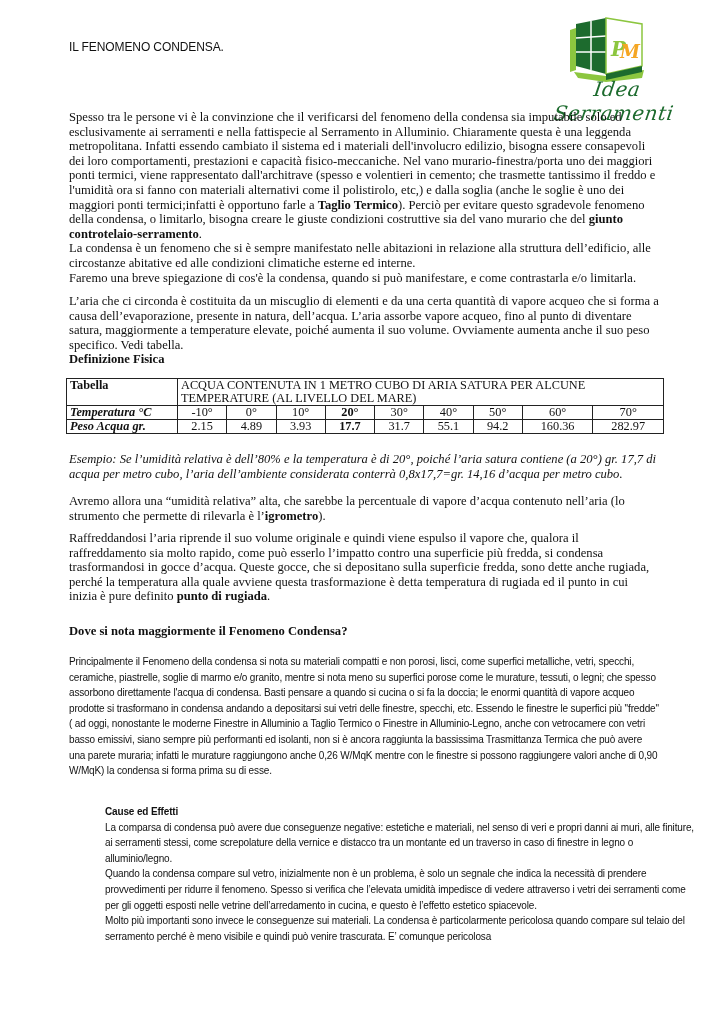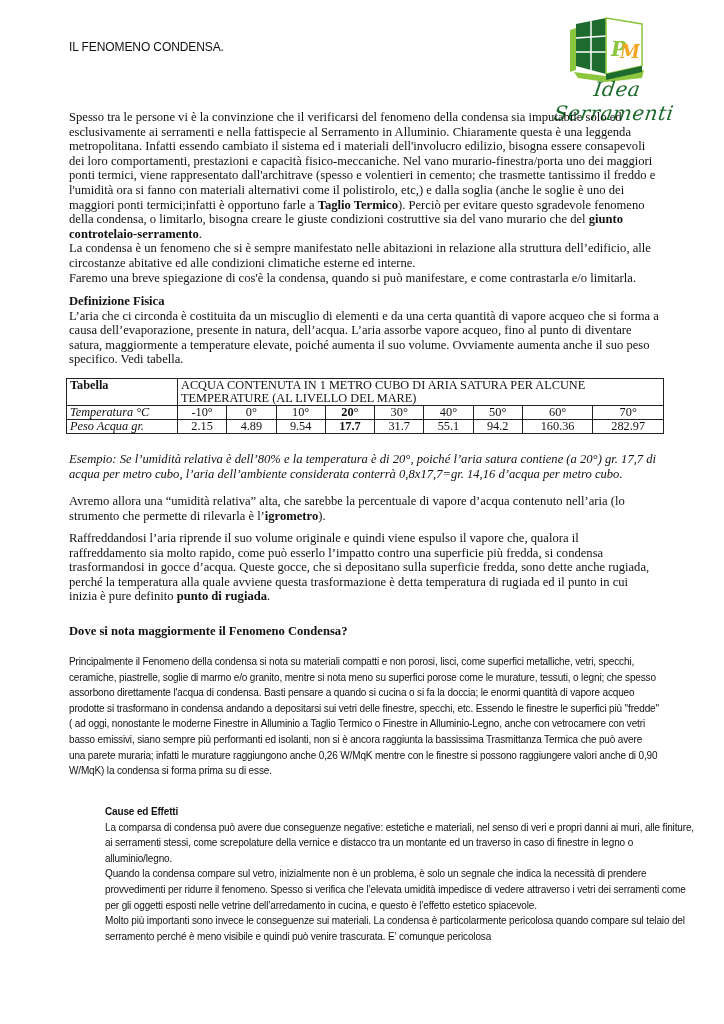--- a/index.html
+++ b/index.html
@@ -10,21 +10,21 @@
   .logo-text { position:absolute; left:0; top:63px; width:135px; text-align:center; font-family:"DejaVu Serif", serif; font-style:italic; font-size:20px; color:#1d6b2e; letter-spacing:0.5px; transform:skewX(-8deg); }
   .serif { font-family:"Liberation Serif", serif; font-size:12.6px; line-height:14.6px; }
   .sans { font-family:"Liberation Sans", sans-serif; font-size:10px; line-height:15.6px; letter-spacing:-0.15px; }
   .block { position:absolute; left:69px; width:590px; }
   p { margin:0; }
   b { font-weight:bold; }
   table.data { position:absolute; left:66px; top:378px; width:598px; border-collapse:collapse; font-family:"Liberation Serif", serif; font-size:12.3px; }
   table.data td { border:1px solid #222; padding:0 3px; line-height:13px; }
   table.data td.num { text-align:center; }
   table.data td.hl { font-weight:bold; }
-  .rowlabel { font-weight:normal; font-style:italic; }
+  .rowlabel { font-weight:bold; font-style:italic; }
 </style>
 </head>
 <body>
 
 <div class="page">
 
   <div class="title">IL FENOMENO CONDENSA.</div>
 
   <div class="logo">
     <svg width="135" height="70" viewBox="0 0 135 70">
@@ -42,22 +42,22 @@
     <div class="logo-text">Idea Serramenti</div>
   </div>
 
   <div class="block serif" style="top:110px;">
     <p><span>Spesso tra le persone vi è la convinzione che il verificarsi del fenomeno della condensa sia imputabile solo ed esclusivamente ai serramenti e nella fattispecie al Serramento in Alluminio. Chiaramente questa è una leggenda metropolitana. Infatti essendo cambiato il sistema ed i materiali dell'involucro edilizio, bisogna essere consapevoli dei loro comportamenti, prestazioni e capacità fisico-meccaniche. Nel vano murario-finestra/porta uno dei maggiori ponti termici, viene rappresentato dall'architrave (spesso e volentieri in cemento; che trasmette tantissimo il freddo e l'umidità ora si fanno con materiali alternativi come il polistirolo, etc,) e dalla soglia (anche le soglie è uno dei maggiori ponti termici;infatti è opportuno farle a </span><b>Taglio Termico</b><span>). Perciò per evitare questo sgradevole fenomeno della condensa, o limitarlo, bisogna creare le giuste condizioni costruttive sia del vano murario che del </span><b>giunto controtelaio-serramento</b><span>.</span></p>
     <p>La condensa è un fenomeno che si è sempre manifestato nelle abitazioni in relazione alla struttura dell’edificio, alle circostanze abitative ed alle condizioni climatiche esterne ed interne.</p>
     <p>Faremo una breve spiegazione di cos'è la condensa, quando si può manifestare, e come contrastarla e/o  limitarla.</p>
   </div>
 
   <div class="block serif" style="top:294px;">
+    <p>L’aria che ci circonda è costituita da un miscuglio di elementi e da una certa quantità di vapore acqueo che si forma a causa dell’evaporazione, presente in natura, dell’acqua. L’aria assorbe vapore acqueo, fino al punto di diventare satura, maggiormente a temperature elevate, poiché aumenta il suo volume. Ovviamente aumenta anche il suo peso specifico. Vedi tabella.</p>
     <p><b>Definizione Fisica</b></p>
-    <p>L’aria che ci circonda è costituita da un miscuglio di elementi e da una certa quantità di vapore acqueo che si forma a causa dell’evaporazione, presente in natura, dell’acqua. L’aria assorbe vapore acqueo, fino al punto di diventare satura, maggiormente a temperature elevate, poiché aumenta il suo volume. Ovviamente aumenta anche il suo peso specifico. Vedi tabella.</p>
   </div>
 
   <table class="data">
     <tbody>
         <tr>
       <td style="width:104px; font-weight:bold; vertical-align:top;margin-left:48px;">Tabella</td>
       <td colspan="9">ACQUA CONTENUTA IN 1 METRO CUBO DI ARIA SATURA PER ALCUNE TEMPERATURE (AL LIVELLO DEL MARE)</td>
     </tr>
     <tr id="row-temp">
       <td class="rowlabel">Temperatura °C</td>
@@ -68,21 +68,21 @@
           <td class="num">30°</td>
           <td class="num">40°</td>
           <td class="num">50°</td>
           <td class="num">60°</td>
           <td class="num">70°</td>
         </tr>
     <tr id="row-weight">
       <td class="rowlabel">Peso Acqua gr.</td>
     <td class="num">2.15</td>
           <td class="num">4.89</td>
-          <td class="num">9.54</td>
+          <td class="num">3.93</td>
           <td class="num hl">17.7</td>
           <td class="num">31.7</td>
           <td class="num">55.1</td>
           <td class="num">94.2</td>
           <td class="num">160.36</td>
           <td class="num">282.97</td>
         </tr>
   </tbody>
     </table>
 

